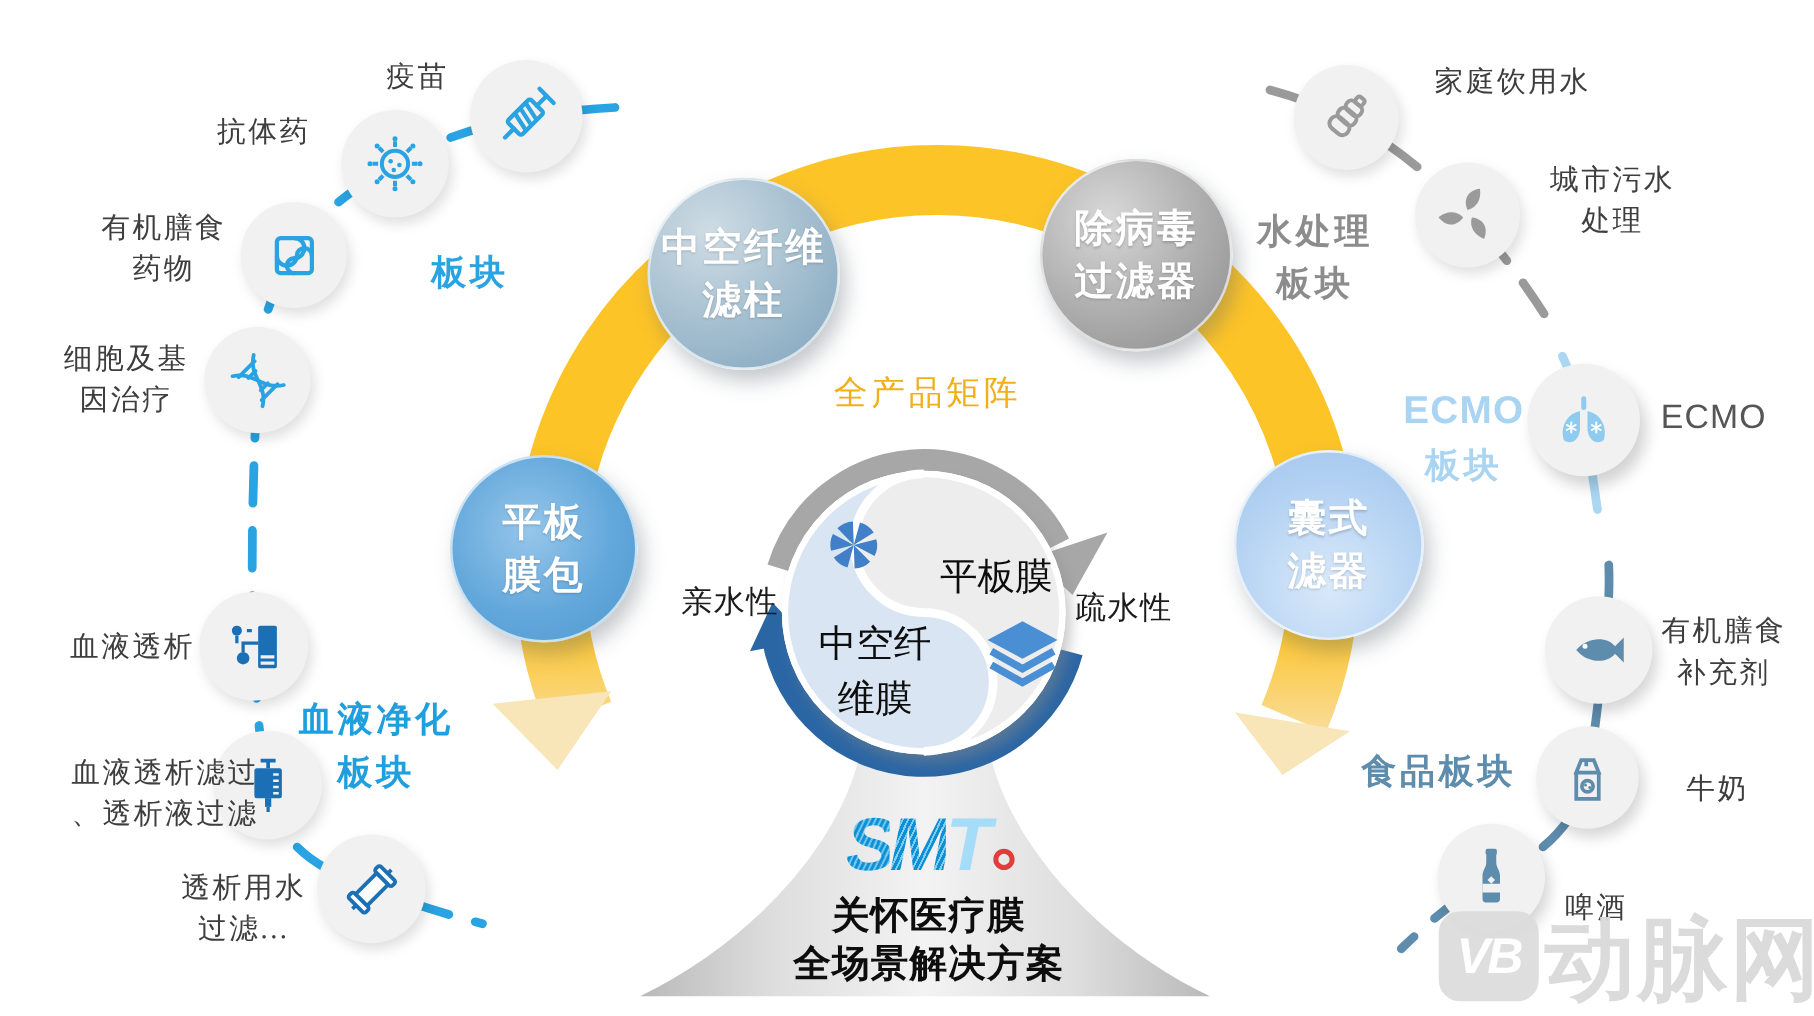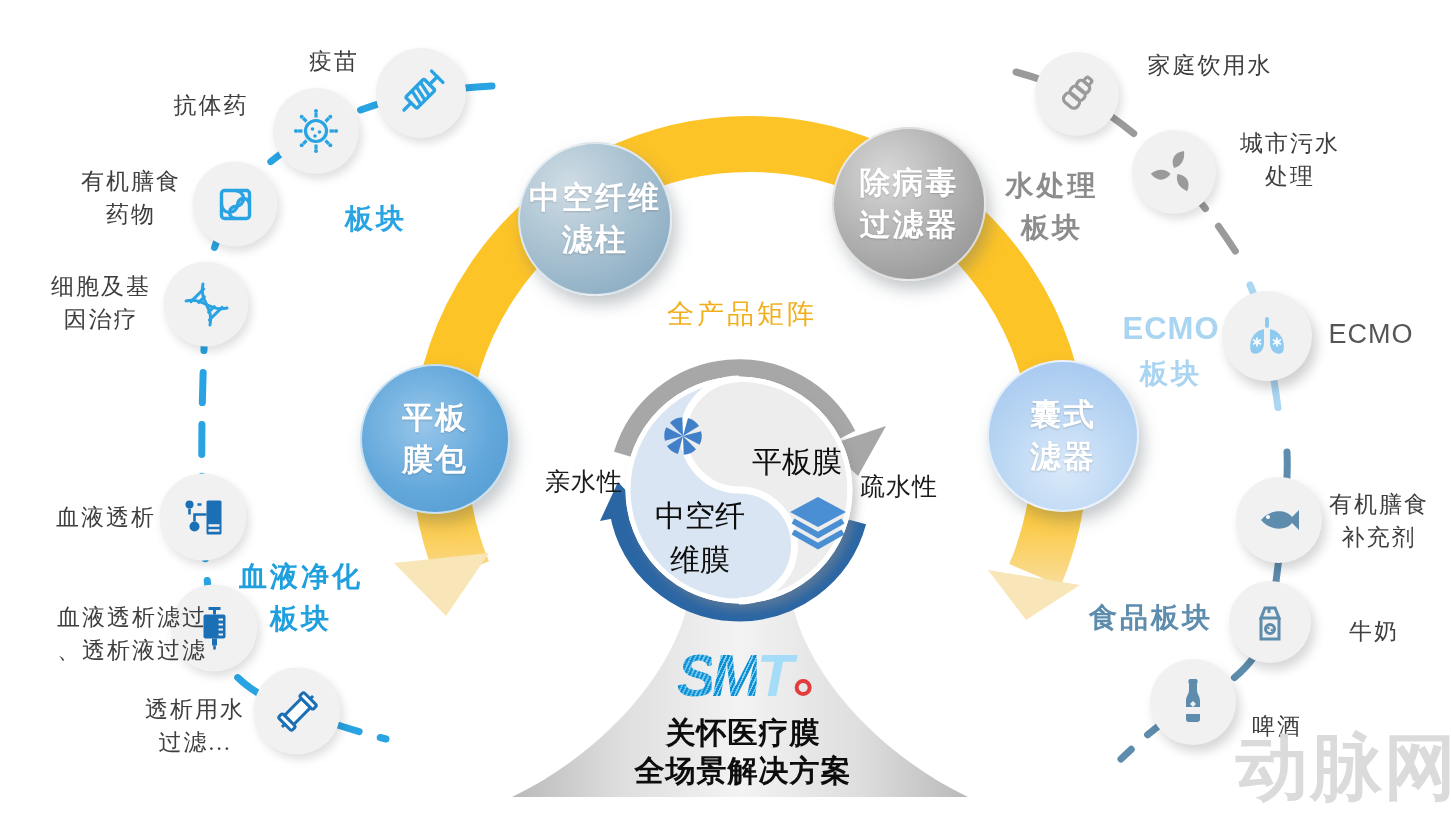--- a/index.html
+++ b/index.html
@@ -357,15 +357,18 @@
   <div class="abs sector-title st-food" style="left:1151px;top:618px;">食品板块</div>
   <div class="abs lbl" style="left:1374px;top:632px;">牛奶</div>
   <div class="abs lbl" style="left:1277px;top:727px;">啤酒</div>
 
   <div class="abs smt-logo" style="left:744px;top:676px;">
     <span class="smt-s">S</span><span class="smt-m">M</span><span class="smt-t">T</span><span class="smt-dot"></span>
   </div>
   <div class="abs footer-tagline" style="left:743px;top:733px;">关怀医疗膜</div>
   <div class="abs footer-tagline" style="left:743px;top:771px;">全场景解决方案</div>
 
+  <div class="abs watermark-box" style="left:1191px;top:765px;">
+    <span class="watermark-vb">VB</span>
+  </div>
   <div class="abs watermark-text" style="left:1347px;top:768px;">动脉网</div>
 
 </div>
 
 </body></html>

